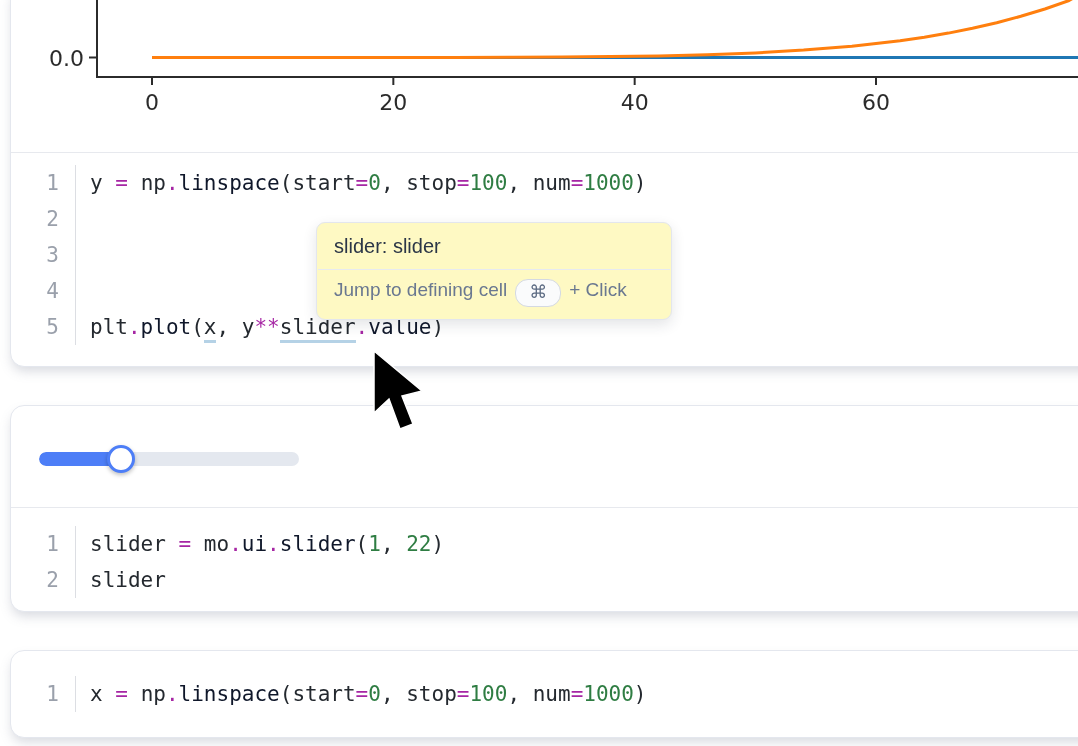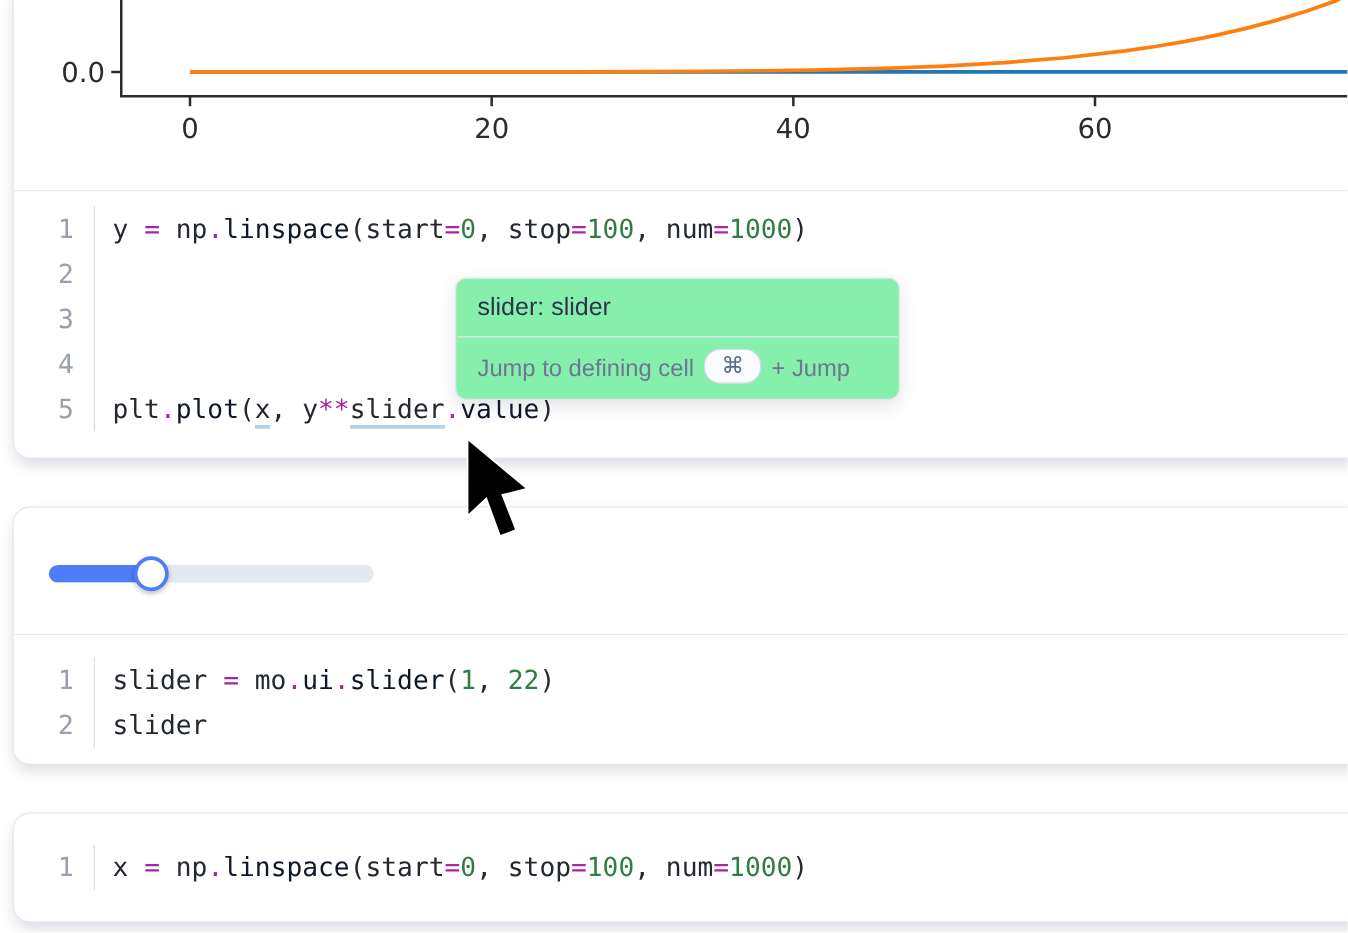--- a/index.html
+++ b/index.html
@@ -43,28 +43,27 @@
   .slider-track { position:absolute; left:0; top:7px; width:260px; height:14px;
                   border-radius:7px; background:#e4e8ef; overflow:hidden; }
   .slider-fill  { position:absolute; left:0; top:0; height:14px; background:#4d7ef7;
                   border-radius:7px 0 0 7px; }
   .slider-handle { position:absolute; top:0; width:28px; height:28px; border-radius:50%;
                    background:#fff; border:3px solid #4d7ef7; margin-left:-14px;
                    box-shadow:0 2px 4px rgba(0,0,0,0.25); }
 
   
   .tooltip {
-    position:absolute; left:316px; top:222px; width:356px; background:#86efac;
+    position:absolute; left:316px; top:222px; width:356px; background:#fef9c3;
     border:1px solid #e3e6ed; border-radius:9px; z-index:20;
     box-shadow:0 5px 14px rgba(30,40,60,0.12);
-    margin-left:48px;
   }
   .tooltip-title { padding:12px 17px 11px 17px; font-size:20px; color:#2b3647; }
   .tooltip-divider { border-top:1px solid #e7eaf0; margin:0 1px; }
-  .tooltip-footer { display:flex; align-items:flex-end; gap:8px;
+  .tooltip-footer { display:flex; align-items:flex-start; gap:8px;
                     padding:9px 17px 12px 17px; font-size:19px; color:#6a7890; }
   .kbd { display:inline-block; border:1.5px solid #d4d9e2; background:#fafbfc;
          border-radius:13px; padding:0px 13px 2px 13px; font-size:18px;
          color:#5c6b83; line-height:24px; }
 
   
   .cursor { position:absolute; left:368px; top:347px; z-index:30; pointer-events:none; }
 
   .chart-label { font-family:"DejaVu Sans", sans-serif; font-size:22px; fill:#2b2b2b; }
 </style>
@@ -121,21 +120,21 @@
         <div class="code-line"><span class="ln">1</span><span class="code-text"><span class="tok-v">x</span><span class="tok-v"> </span><span class="tok-op">=</span><span class="tok-v"> </span><span class="tok-v">np</span><span class="tok-op">.</span><span class="tok-fn">linspace</span><span class="tok-v">(</span><span class="tok-v">start</span><span class="tok-op">=</span><span class="tok-num">0</span><span class="tok-v">, </span><span class="tok-v">stop</span><span class="tok-op">=</span><span class="tok-num">100</span><span class="tok-v">, </span><span class="tok-v">num</span><span class="tok-op">=</span><span class="tok-num">1000</span><span class="tok-v">)</span></span></div>
       </div>
   </section>
 
   <div class="tooltip">
     <div class="tooltip-title">slider: slider</div>
     <div class="tooltip-divider"></div>
     <div class="tooltip-footer">
       <span>Jump to defining cell</span>
       <span class="kbd">⌘</span>
-      <span>+ Jump</span>
+      <span>+ Click</span>
     </div>
   </div>
 
   <svg class="cursor" width="60" height="95" viewBox="0 0 60 95" xmlns="http://www.w3.org/2000/svg">
     <polygon points="6,4 6,66 21,52 32,82 45,77 34,49 54,44" fill="#000" stroke="#ffffff" stroke-width="1.5"></polygon>
   </svg>
 
 </div>
 
 </body></html>

